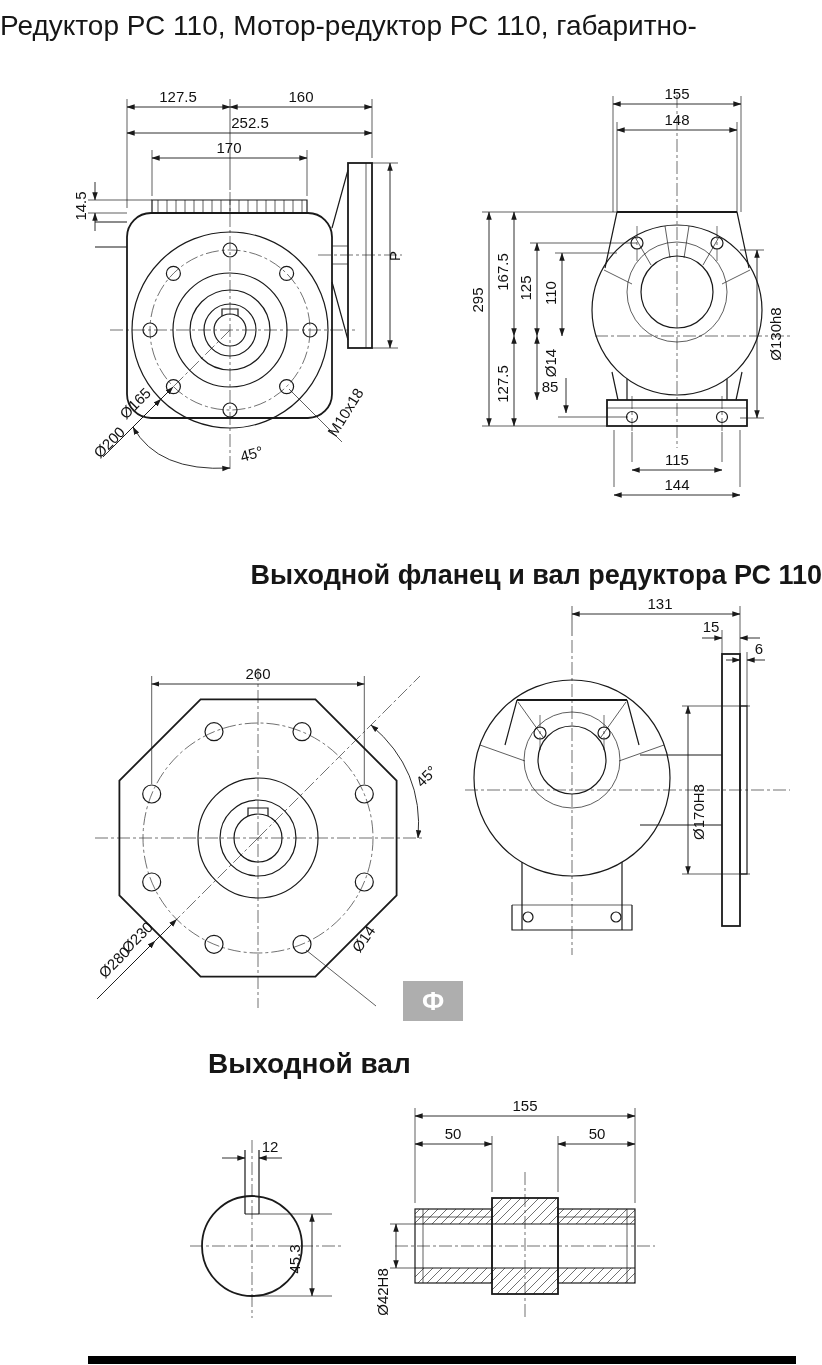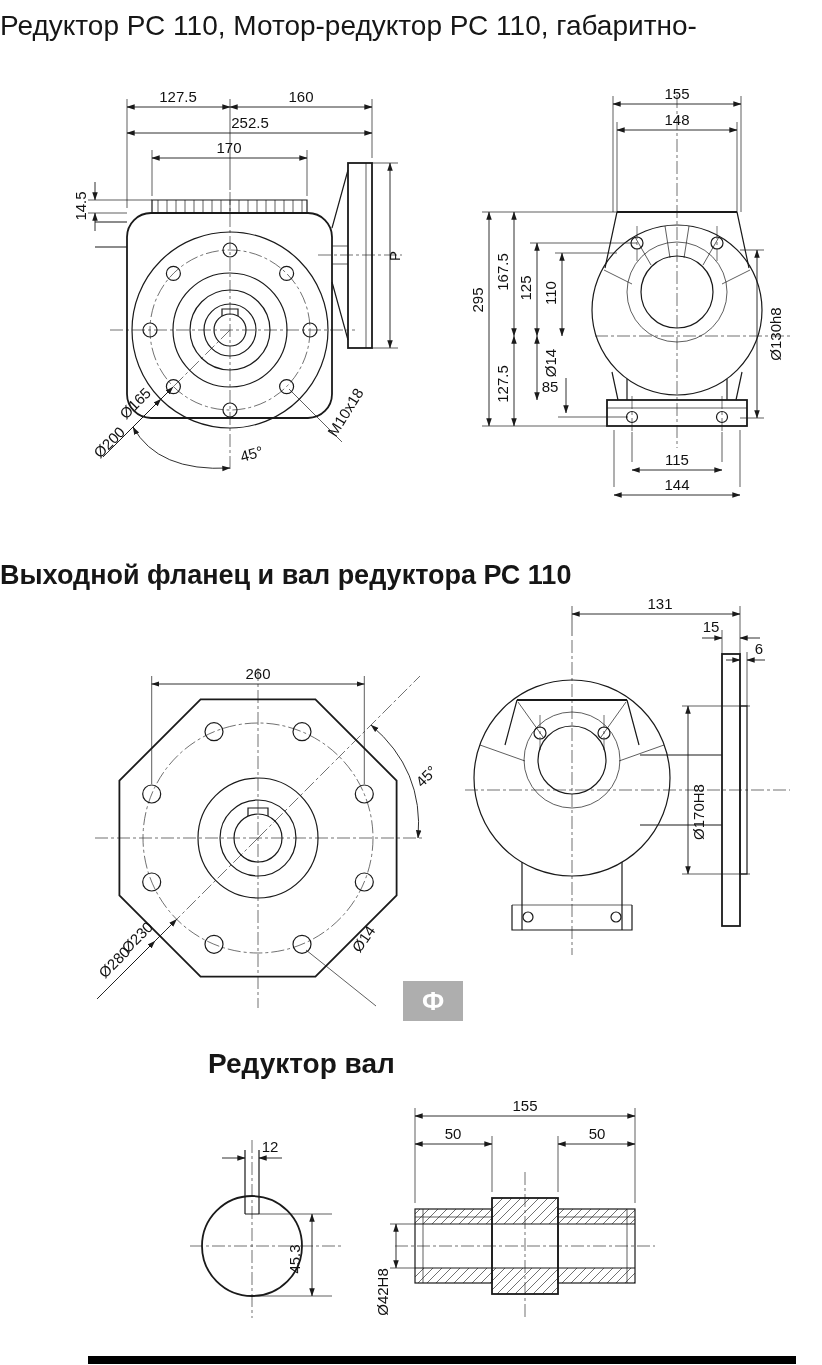--- a/index.html
+++ b/index.html
@@ -1,20 +1,20 @@
 <!DOCTYPE html>
 <html><head>
 <meta charset="utf-8">
 <style>
   html,body{margin:0;padding:0;background:#fff;}
   .page{position:relative;width:822px;height:1365px;background:#fff;
         font-family:"Liberation Sans",sans-serif;overflow:hidden;color:#111;}
   .main-title{position:absolute;top:8px;left:0;width:100%;
         font-size:28px;line-height:1.25;color:#161616;}
-  .section-title{position:absolute;top:560px;left:0;width:100%;text-align:left;
+  .section-title{position:absolute;top:560px;left:0;width:100%;text-align:right;
         font-size:27px;font-weight:bold;color:#161616;}
   .shaft-title{position:absolute;top:1048px;left:208px;font-size:28px;
         font-weight:bold;color:#161616;}
   .phi-box{position:absolute;left:403px;top:981px;width:60px;height:40px;
         background:#aeaeae;color:#fff;font-size:26px;font-weight:bold;
         display:flex;align-items:center;justify-content:center;}
   .bottom-bar{position:absolute;left:88px;top:1356px;width:708px;height:8px;background:#000;}
   svg.draw{position:absolute;left:0;top:0;}
   .ln{stroke:#1a1a1a;stroke-width:1.2;fill:none;}
   .tk{stroke-width:1.8;}
@@ -244,17 +244,17 @@
   <div class="main-title">
     <div>Редуктор РС 110, Мотор-редуктор РС 110, габаритно-</div>
   </div>
 
   <div class="section-title">Выходной фланец и вал редуктора РС 110</div>
 
   <div class="phi-box">
     <span>Ф</span>
   </div>
 
-  <div class="shaft-title">Редуктор вал</div>
+  <div class="shaft-title">Выходной вал</div>
 
   <div class="bottom-bar"></div>
 
 </div>
 
 </body></html>

